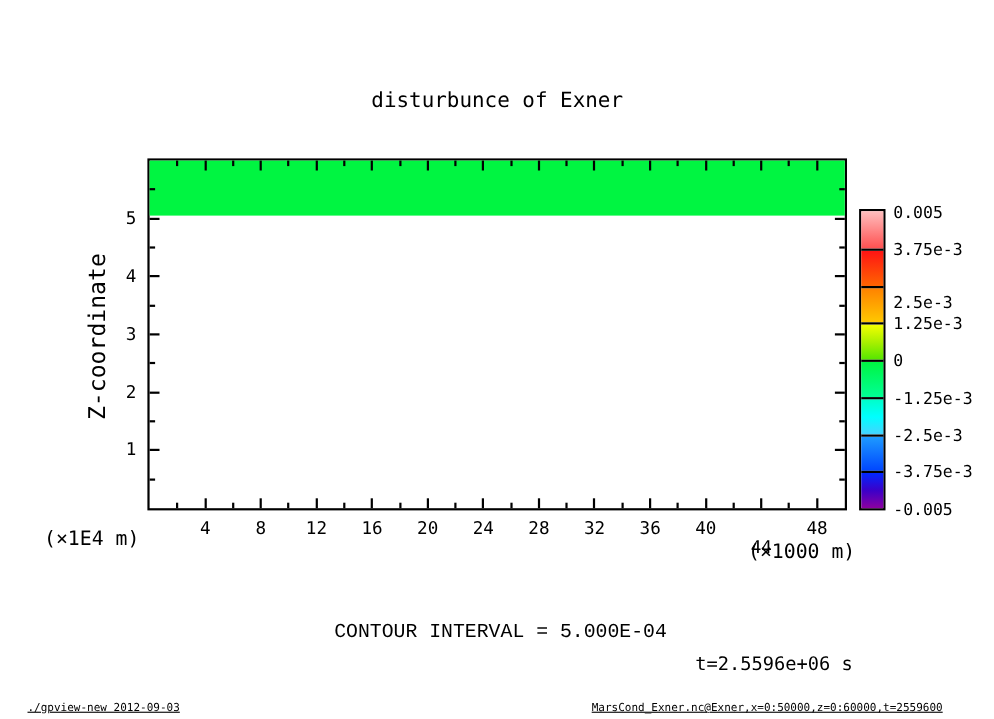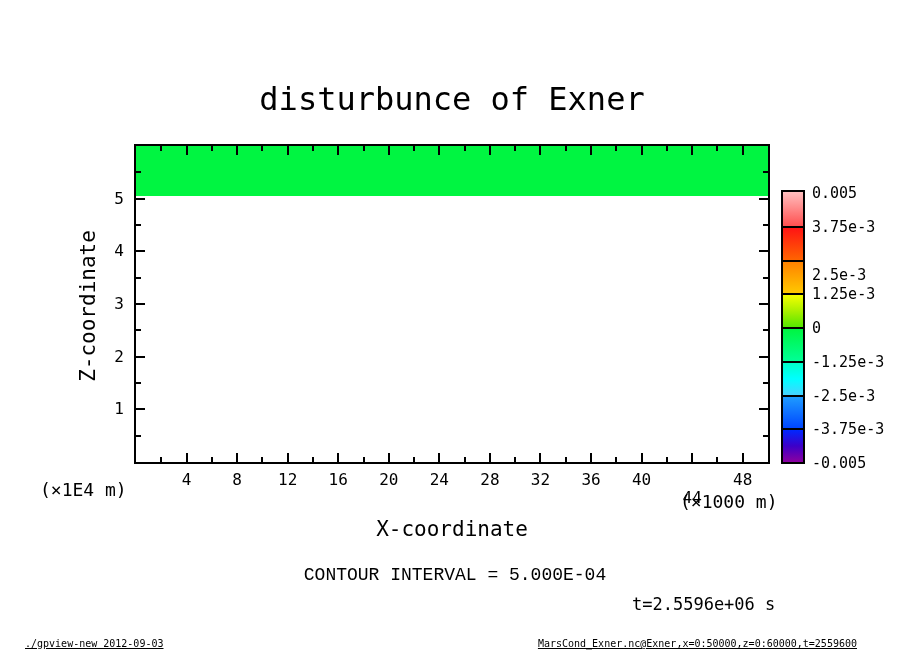--- a/index.html
+++ b/index.html
@@ -1,19 +1,19 @@
 <!DOCTYPE html>
 <html><head>
 <meta charset="utf-8">
 <style>
   html,body{margin:0;padding:0;background:#fff;}
   .canvas{position:relative;width:904px;height:654px;background:#ffffff;overflow:hidden;
           font-family:"DejaVu Sans Mono","Liberation Mono",monospace;color:#000;}
   .abs{position:absolute;}
-  .title{font-size:32px;letter-spacing:0px;white-space:nowrap;transform:translateX(-50%);}
+  .title{font-size:19px;letter-spacing:0px;white-space:nowrap;transform:translateX(-50%);}
   .plot{position:absolute;left:134px;top:144px;width:632px;height:316px;border:2px solid #000;background:#fff;}
   .zero-fill{position:absolute;left:0;top:0;width:632px;}
   .band{position:absolute;left:0;width:632px;}
   .band svg{position:absolute;left:0;top:0;}
   .tick{position:absolute;background:#000;}
   .xticklab{position:absolute;font-size:16px;transform:translateX(-50%);white-space:nowrap;}
   .yticklab{position:absolute;width:50px;text-align:right;font-size:16px;}
   .ylabel{font-size:21px;white-space:nowrap;transform:translate(-50%,-50%) rotate(-90deg);}
   .xlabel{font-size:21px;white-space:nowrap;transform:translateX(-50%);}
   .unit{font-size:18px;white-space:nowrap;}
@@ -128,21 +128,20 @@
       <div class="abs xticklab" style="left: 540.48px; top: 470px;">32</div>
       <div class="abs xticklab" style="left: 591.04px; top: 470px;">36</div>
       <div class="abs xticklab" style="left: 641.6px; top: 470px;">40</div>
       <div class="abs xticklab" style="left: 692.16px; top: 488px;">44</div>
       <div class="abs xticklab" style="left: 742.72px; top: 470px;">48</div>
     </div>
 
   <div class="abs unit" style="left:40px;top:479px;">(×1E4 m)</div>
   <div class="abs unit" style="left:680px;top:491px;text-align:right;">(×1000 m)</div>
 
-  <div class="abs xlabel" style="left:452px;top:517px;">X-coordinate</div>
 
   <div class="abs cinfo" style="left:455px;top:565px;font-family:Liberation Mono, monospace;">CONTOUR INTERVAL = 5.000E-04</div>
 
   <div class="abs time" style="left:632px;top:594px;">t=2.5596e+06 s</div>
 
   <div class="cbar" id="colorbar">
       <div class="cseg" style="top: 0px; height: 33.75px; background: linear-gradient(rgb(255, 190, 190), rgb(255, 80, 80));"></div>
       <div class="cseg" style="top: 33.75px; height: 33.75px; border-top: 2px solid rgb(0, 0, 0); background: linear-gradient(rgb(255, 20, 20), rgb(255, 100, 0));"></div>
       <div class="cseg" style="top: 67.5px; height: 33.75px; border-top: 2px solid rgb(0, 0, 0); background: linear-gradient(rgb(255, 130, 0), rgb(255, 200, 0));"></div>
       <div class="cseg" style="top: 101.25px; height: 33.75px; border-top: 2px solid rgb(0, 0, 0); background: linear-gradient(rgb(245, 255, 0), rgb(170, 240, 0), rgb(85, 230, 0));"></div>

